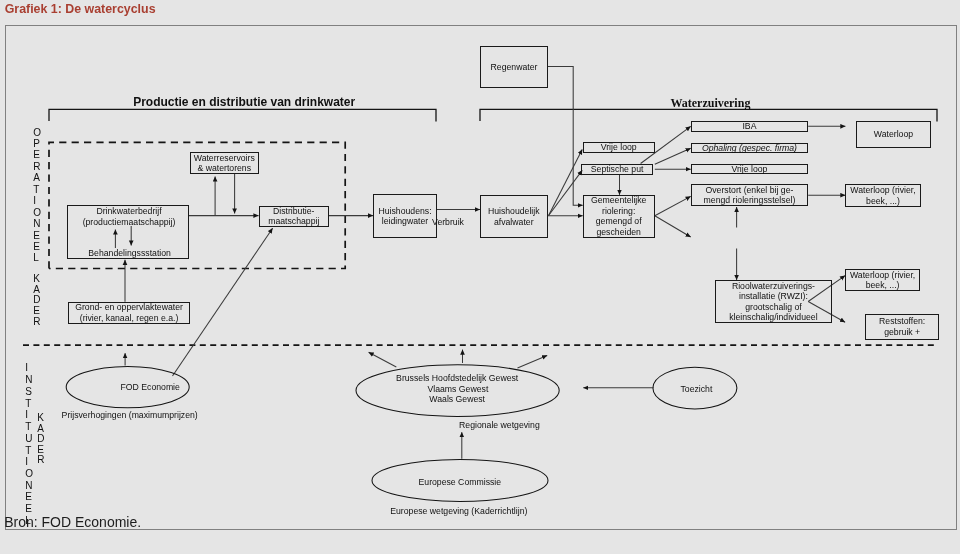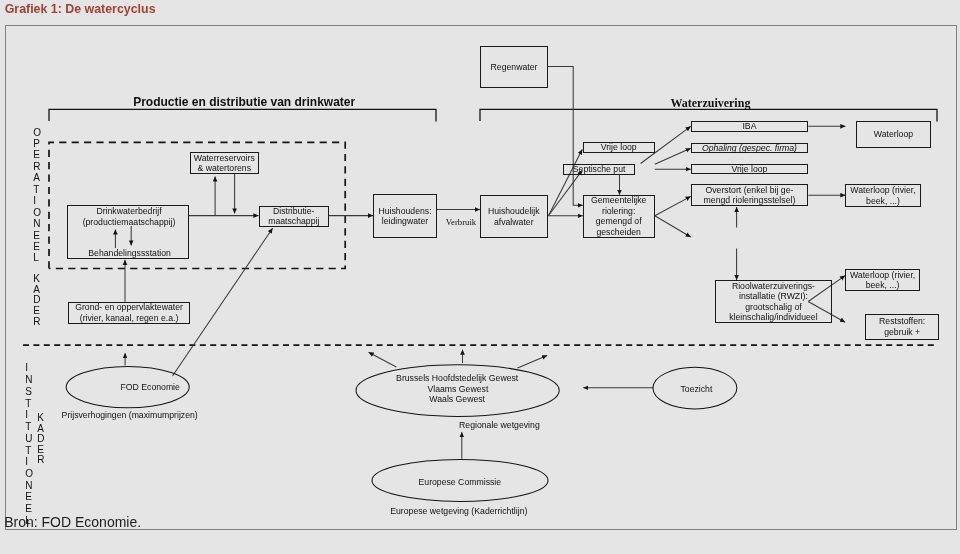--- a/index.html
+++ b/index.html
@@ -105,37 +105,37 @@
   <div class="bx" style="left:258.5px;top:205.5px;width:70.5px;height:21.5px;">
       <div>Distributie-</div>
       <div>maatschappij</div>
     </div>
 
   <div class="bx" style="left:373px;top:194px;width:64px;height:44px;">
       <div>Huishoudens:</div>
       <div>leidingwater</div>
     </div>
 
-  <div class="ctr" style="left:461px;top:221.8px;font-family:Liberation Serif, serif;">Verbruik</div>
+  <div class="ctr" style="left:448px;top:221.8px;">Verbruik</div>
 
   <div class="bx" style="left:67.8px;top:301.7px;width:122.5px;height:22px;">
       <div>Grond- en oppervlaktewater</div>
       <div>(rivier, kanaal, regen e.a.)</div>
     </div>
 
   <div class="bx" style="left:480px;top:195px;width:67.5px;height:43px;">
       <div>Huishoudelijk</div>
       <div>afvalwater</div>
     </div>
 
   <div class="bx" style="left:582.6px;top:142px;width:72.2px;height:10.5px;">
       <div>Vrije loop</div>
     </div>
 
-  <div class="bx" style="left:563px;top:163.5px;width:72.2px;height:11px;">
+  <div class="bx" style="left:581px;top:163.5px;width:72.2px;height:11px;">
       <div>Septische put</div>
     </div>
 
   <div class="bx" style="left:582.6px;top:194.5px;width:72.2px;height:43.5px;">
       <div>Gemeentelijke</div>
       <div>riolering:</div>
       <div>gemengd of</div>
       <div>gescheiden</div>
     </div>
 

